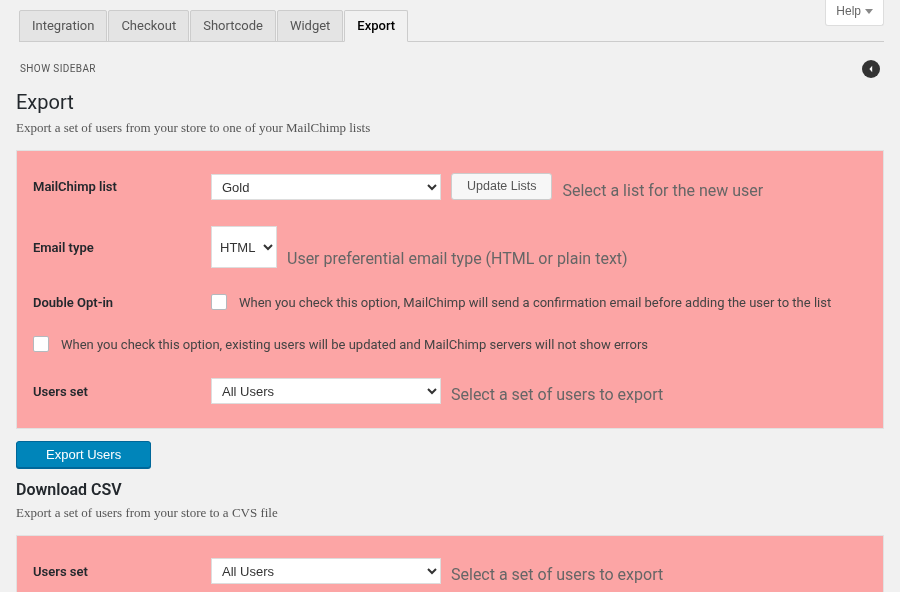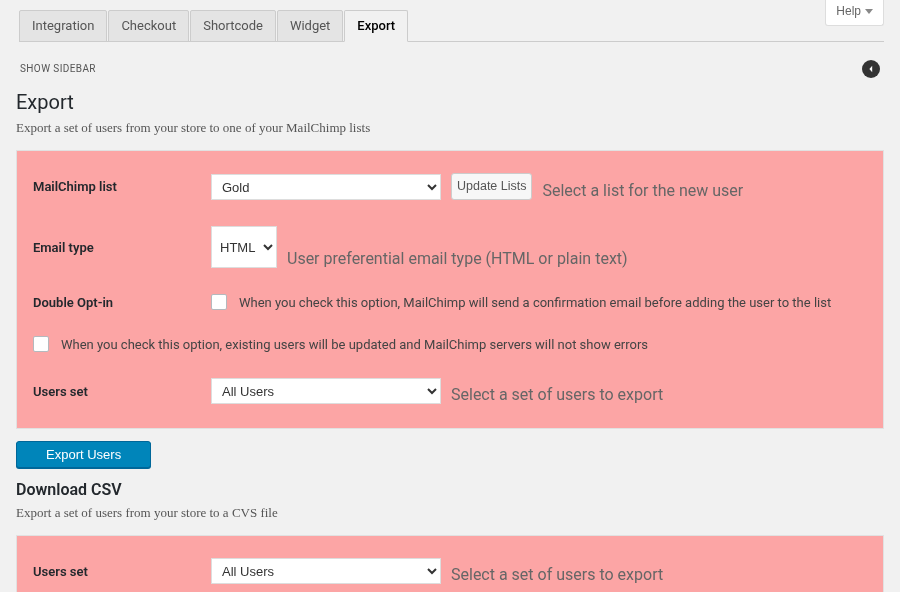--- a/index.html
+++ b/index.html
@@ -139,21 +139,21 @@
     border: 1px solid #ddd;
     background: #fff;
     font-size: 13px;
     padding: 10px 4px;
     color: #333;
   }
   .btn {
     border: 1px solid #ccc;
     background: #f7f7f7;
     color: #555;
-    padding: 4px 5px;
+    padding: 4px 15px;
     font-size: 12.5px;
     border-radius: 3px;
     cursor: pointer;
     line-height: 1.4;
   }
   .btn-primary {
     background: #0085ba;
     border: 1px solid #006799;
     color: #fff;
     padding: 5px 29px;

